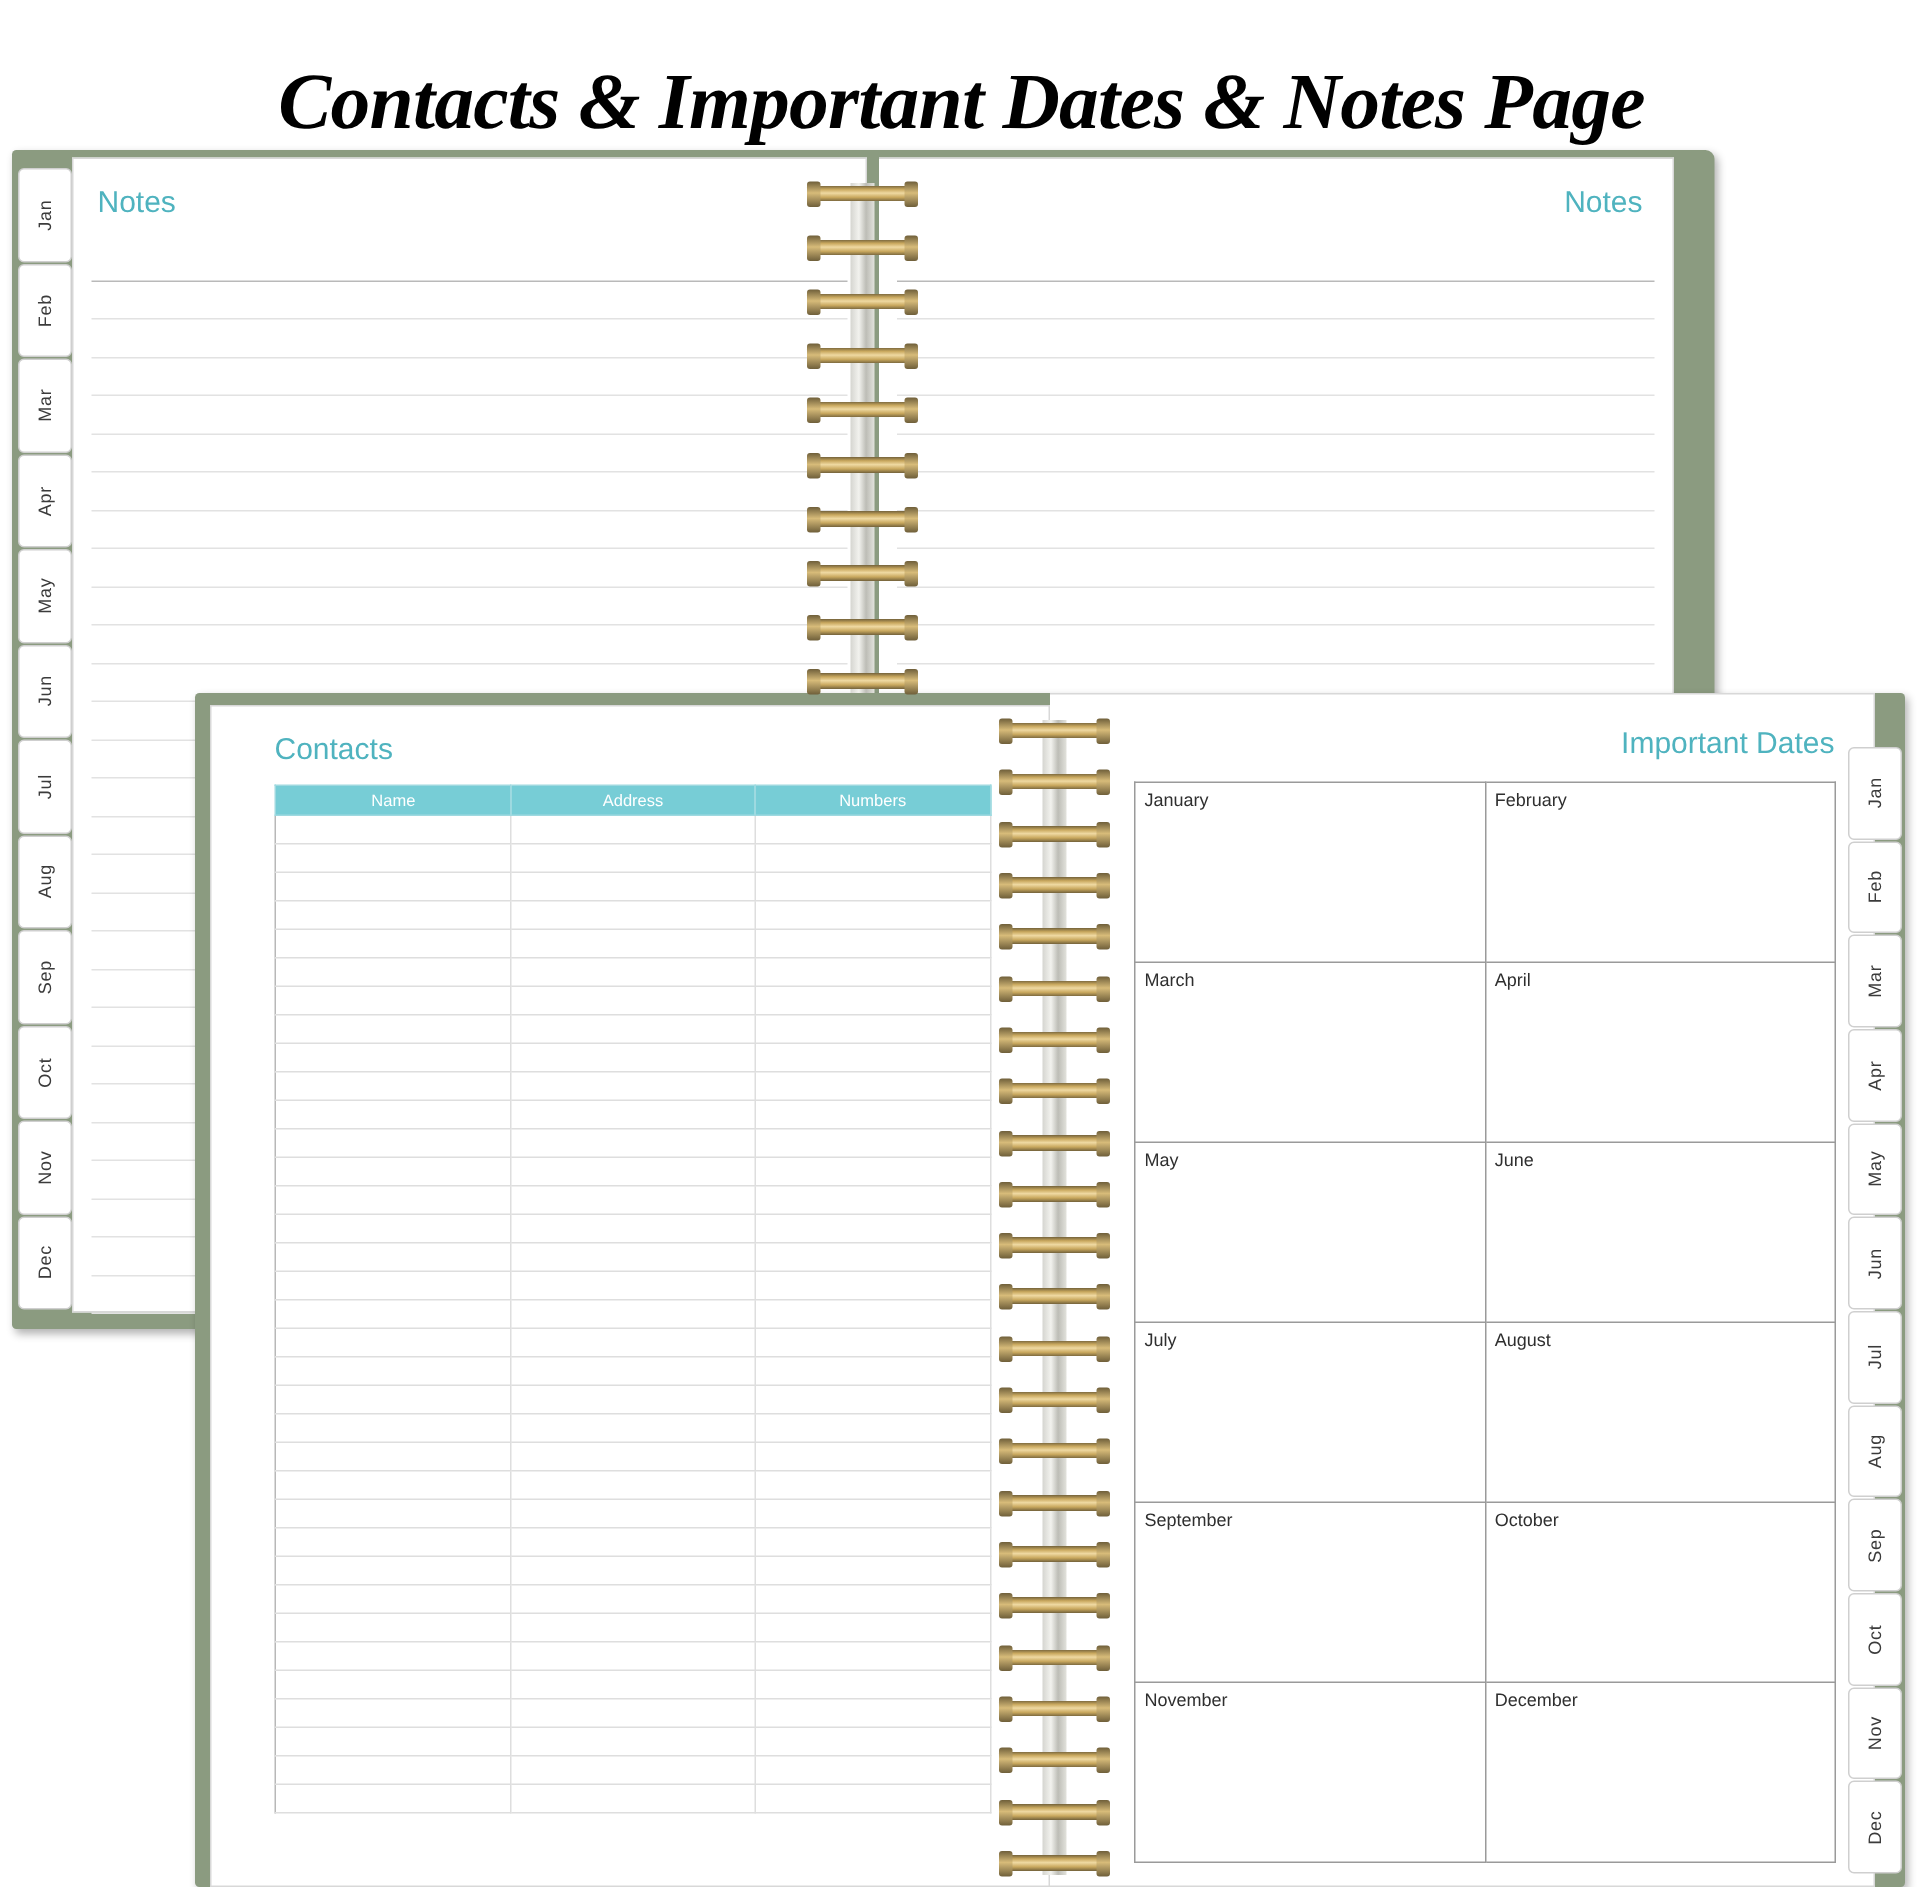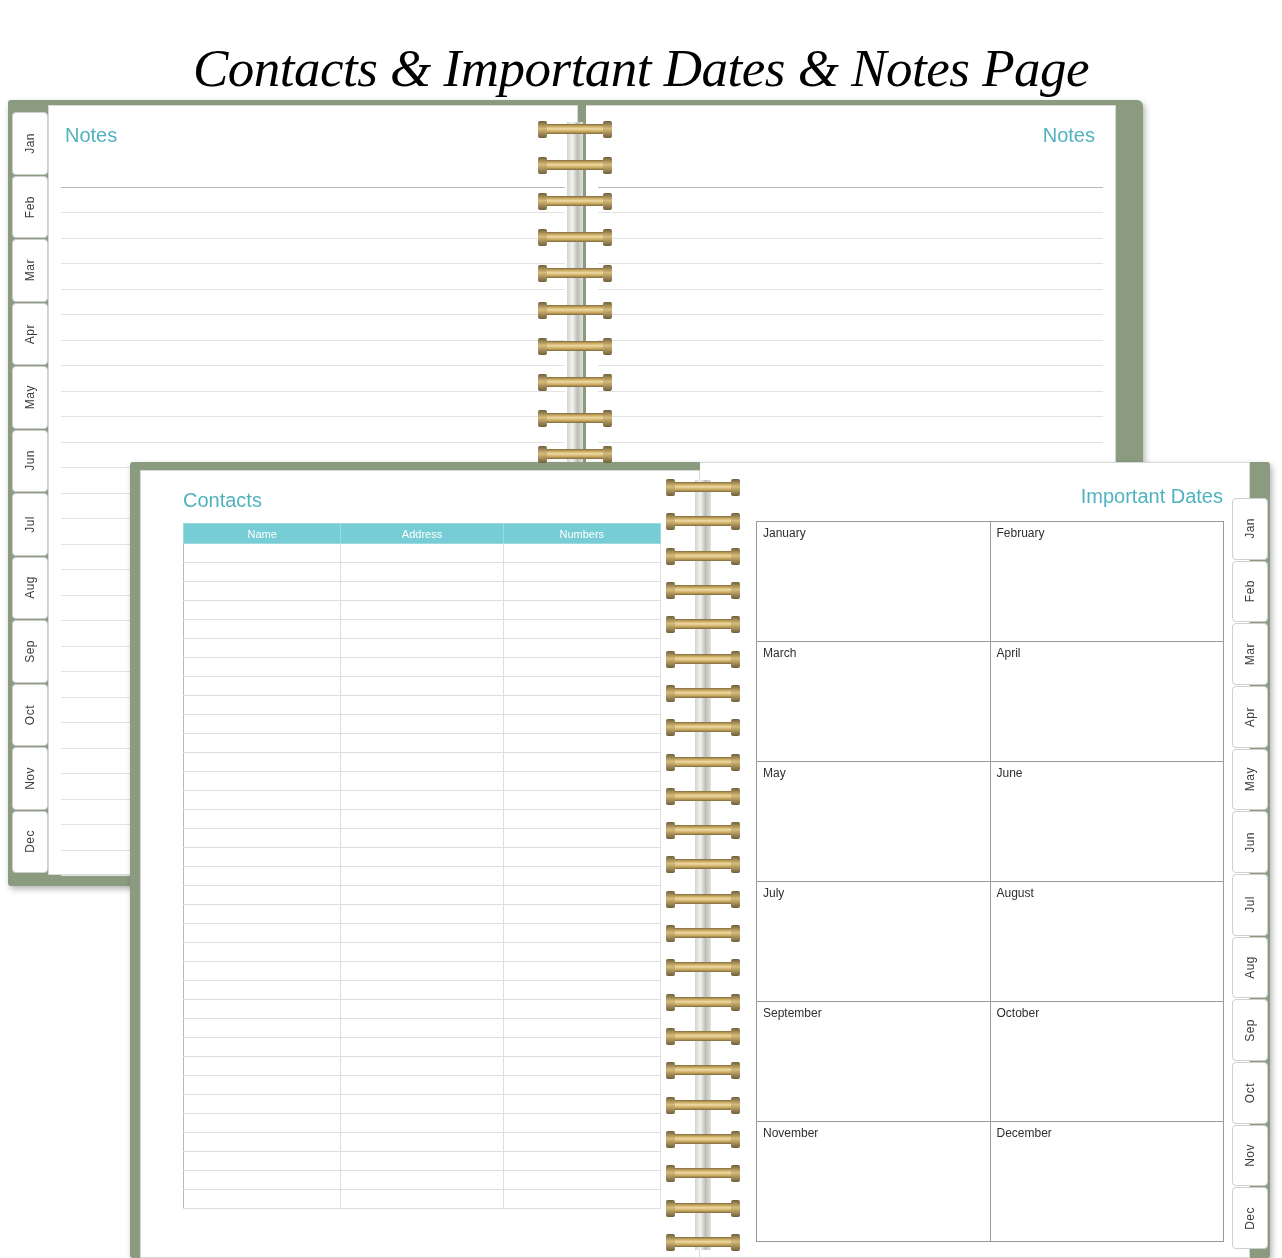--- a/index.html
+++ b/index.html
@@ -11,21 +11,21 @@
     overflow: hidden;
   }
   #root { position: relative; width: 1282px; height: 1258px; }
 
   
   .page-title {
     position: absolute;
     top: 2px; left: 0; width: 1282px;
     text-align: center;
     font-family: "Liberation Serif", serif;
-    font-weight: normal;
+    font-weight: bold;
     font-style: italic;
     font-size: 53px;
     letter-spacing: -0.5px;
     color: #000000;
     white-space: nowrap;
   }
 
   
   .notebook {
     position: absolute;

